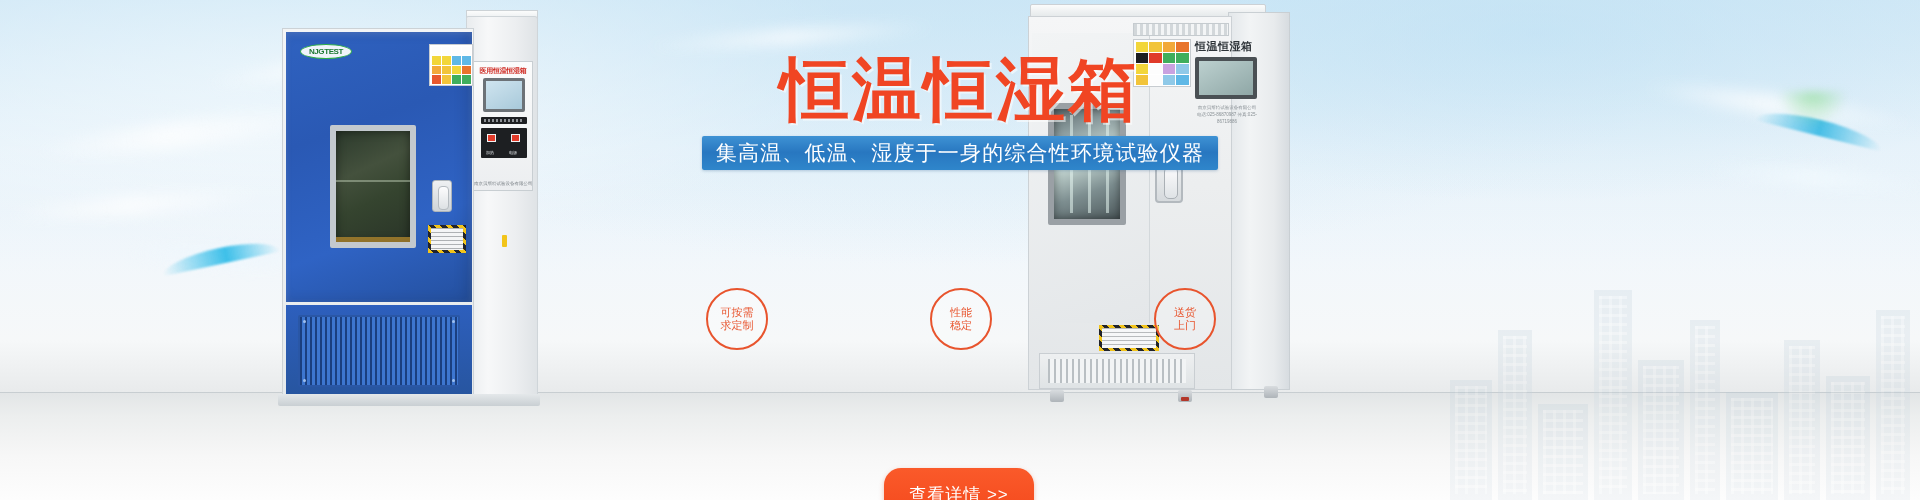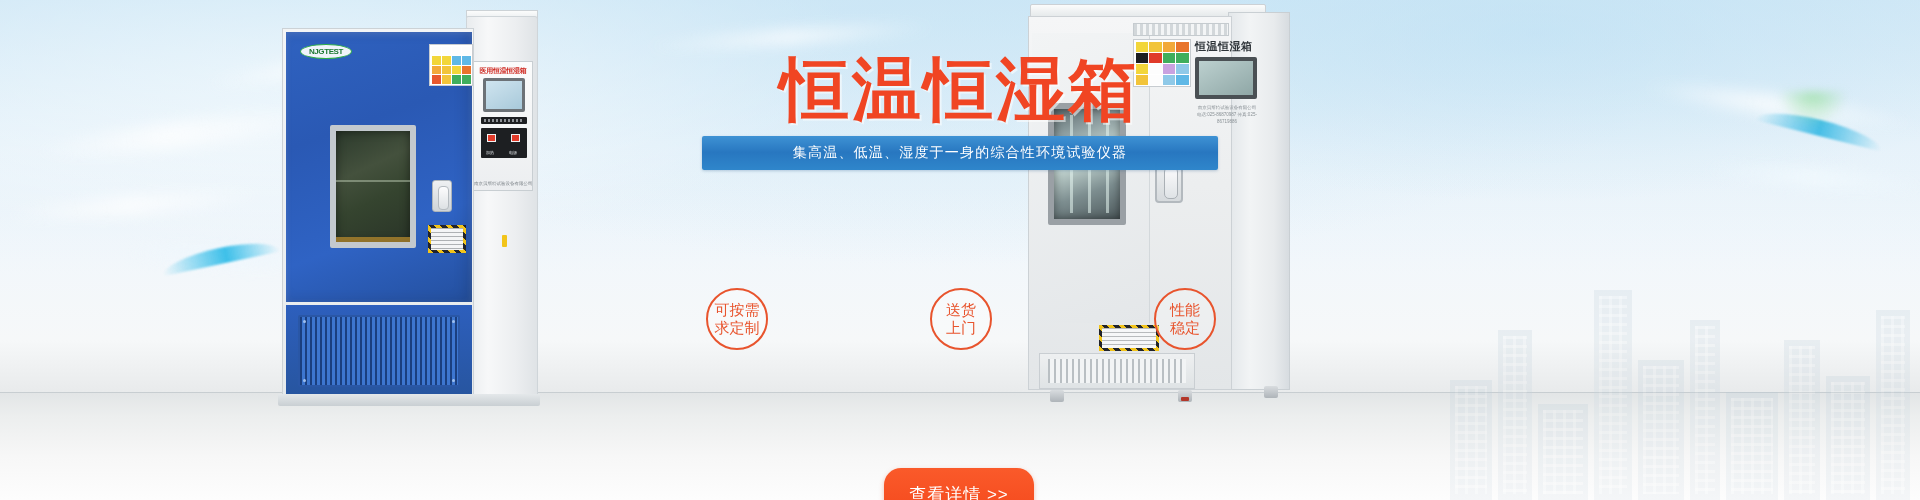--- a/index.html
+++ b/index.html
@@ -65,29 +65,29 @@
   .tagline .gap{display:inline-block;width:14px;}
 
   .headline{margin-top:11px;font-size:69px;line-height:1;font-weight:bold;
     color:#f04523;letter-spacing:3px;white-space:nowrap;
     text-shadow:2px 2px 0 rgba(255,255,255,.55);}
 
   .subbar{margin:12px auto 0;width:516px;height:34px;border-radius:2px;
     background:linear-gradient(180deg,#3e92d4 0%,#2877c0 48%,#2f86cb 100%);
     display:flex;align-items:center;justify-content:center;
     box-shadow:0 1px 3px rgba(40,90,140,.28);}
-  .subbar span{font-size:14px;color:#ffffff;letter-spacing:1.2px;white-space:nowrap;}
+  .subbar span{font-size:21px;color:#ffffff;letter-spacing:1.2px;white-space:nowrap;}
 
   
   .badges{position:absolute;left:706px;top:288px;width:510px;
     display:flex;justify-content:space-between;}
   .badge{width:62px;height:62px;border-radius:50%;border:2px solid #e8542d;
     display:flex;flex-direction:column;align-items:center;justify-content:center;
     background:rgba(255,255,255,.28);}
-  .badge b{display:block;font-size:15px;line-height:1.22;color:#e8542d;font-weight:400;white-space:nowrap;}
+  .badge b{display:block;font-size:11px;line-height:1.22;color:#e8542d;font-weight:400;white-space:nowrap;}
 
   
   .cta{position:absolute;left:884px;top:424px;width:150px;height:52px;border-radius:17px;
     background:linear-gradient(180deg,#fa5a2a 0%,#f4481c 100%);
     display:flex;align-items:center;justify-content:center;cursor:pointer;
     box-shadow:0 2px 5px rgba(220,80,40,.35);margin-top:44px;}
   .cta span{color:#fff;font-size:17px;letter-spacing:1px;white-space:nowrap;}
 
   
   .machine{position:absolute;}
@@ -359,26 +359,26 @@
       <span>集高温、低温、湿度于一身的综合性环境试验仪器</span>
     </div>
   </div>
 
   <div class="badges">
     <div class="badge">
       <b>可按需</b>
       <b>求定制</b>
     </div>
     <div class="badge">
+      <b>性能</b>
+      <b>稳定</b>
+    </div>
+    <div class="badge">
       <b>送货</b>
       <b>上门</b>
     </div>
-    <div class="badge">
-      <b>性能</b>
-      <b>稳定</b>
-    </div>
   </div>
 
   <div class="cta">
     <span>查看详情 &gt;&gt;</span>
   </div>
 
 </div>
 
 </body></html>

